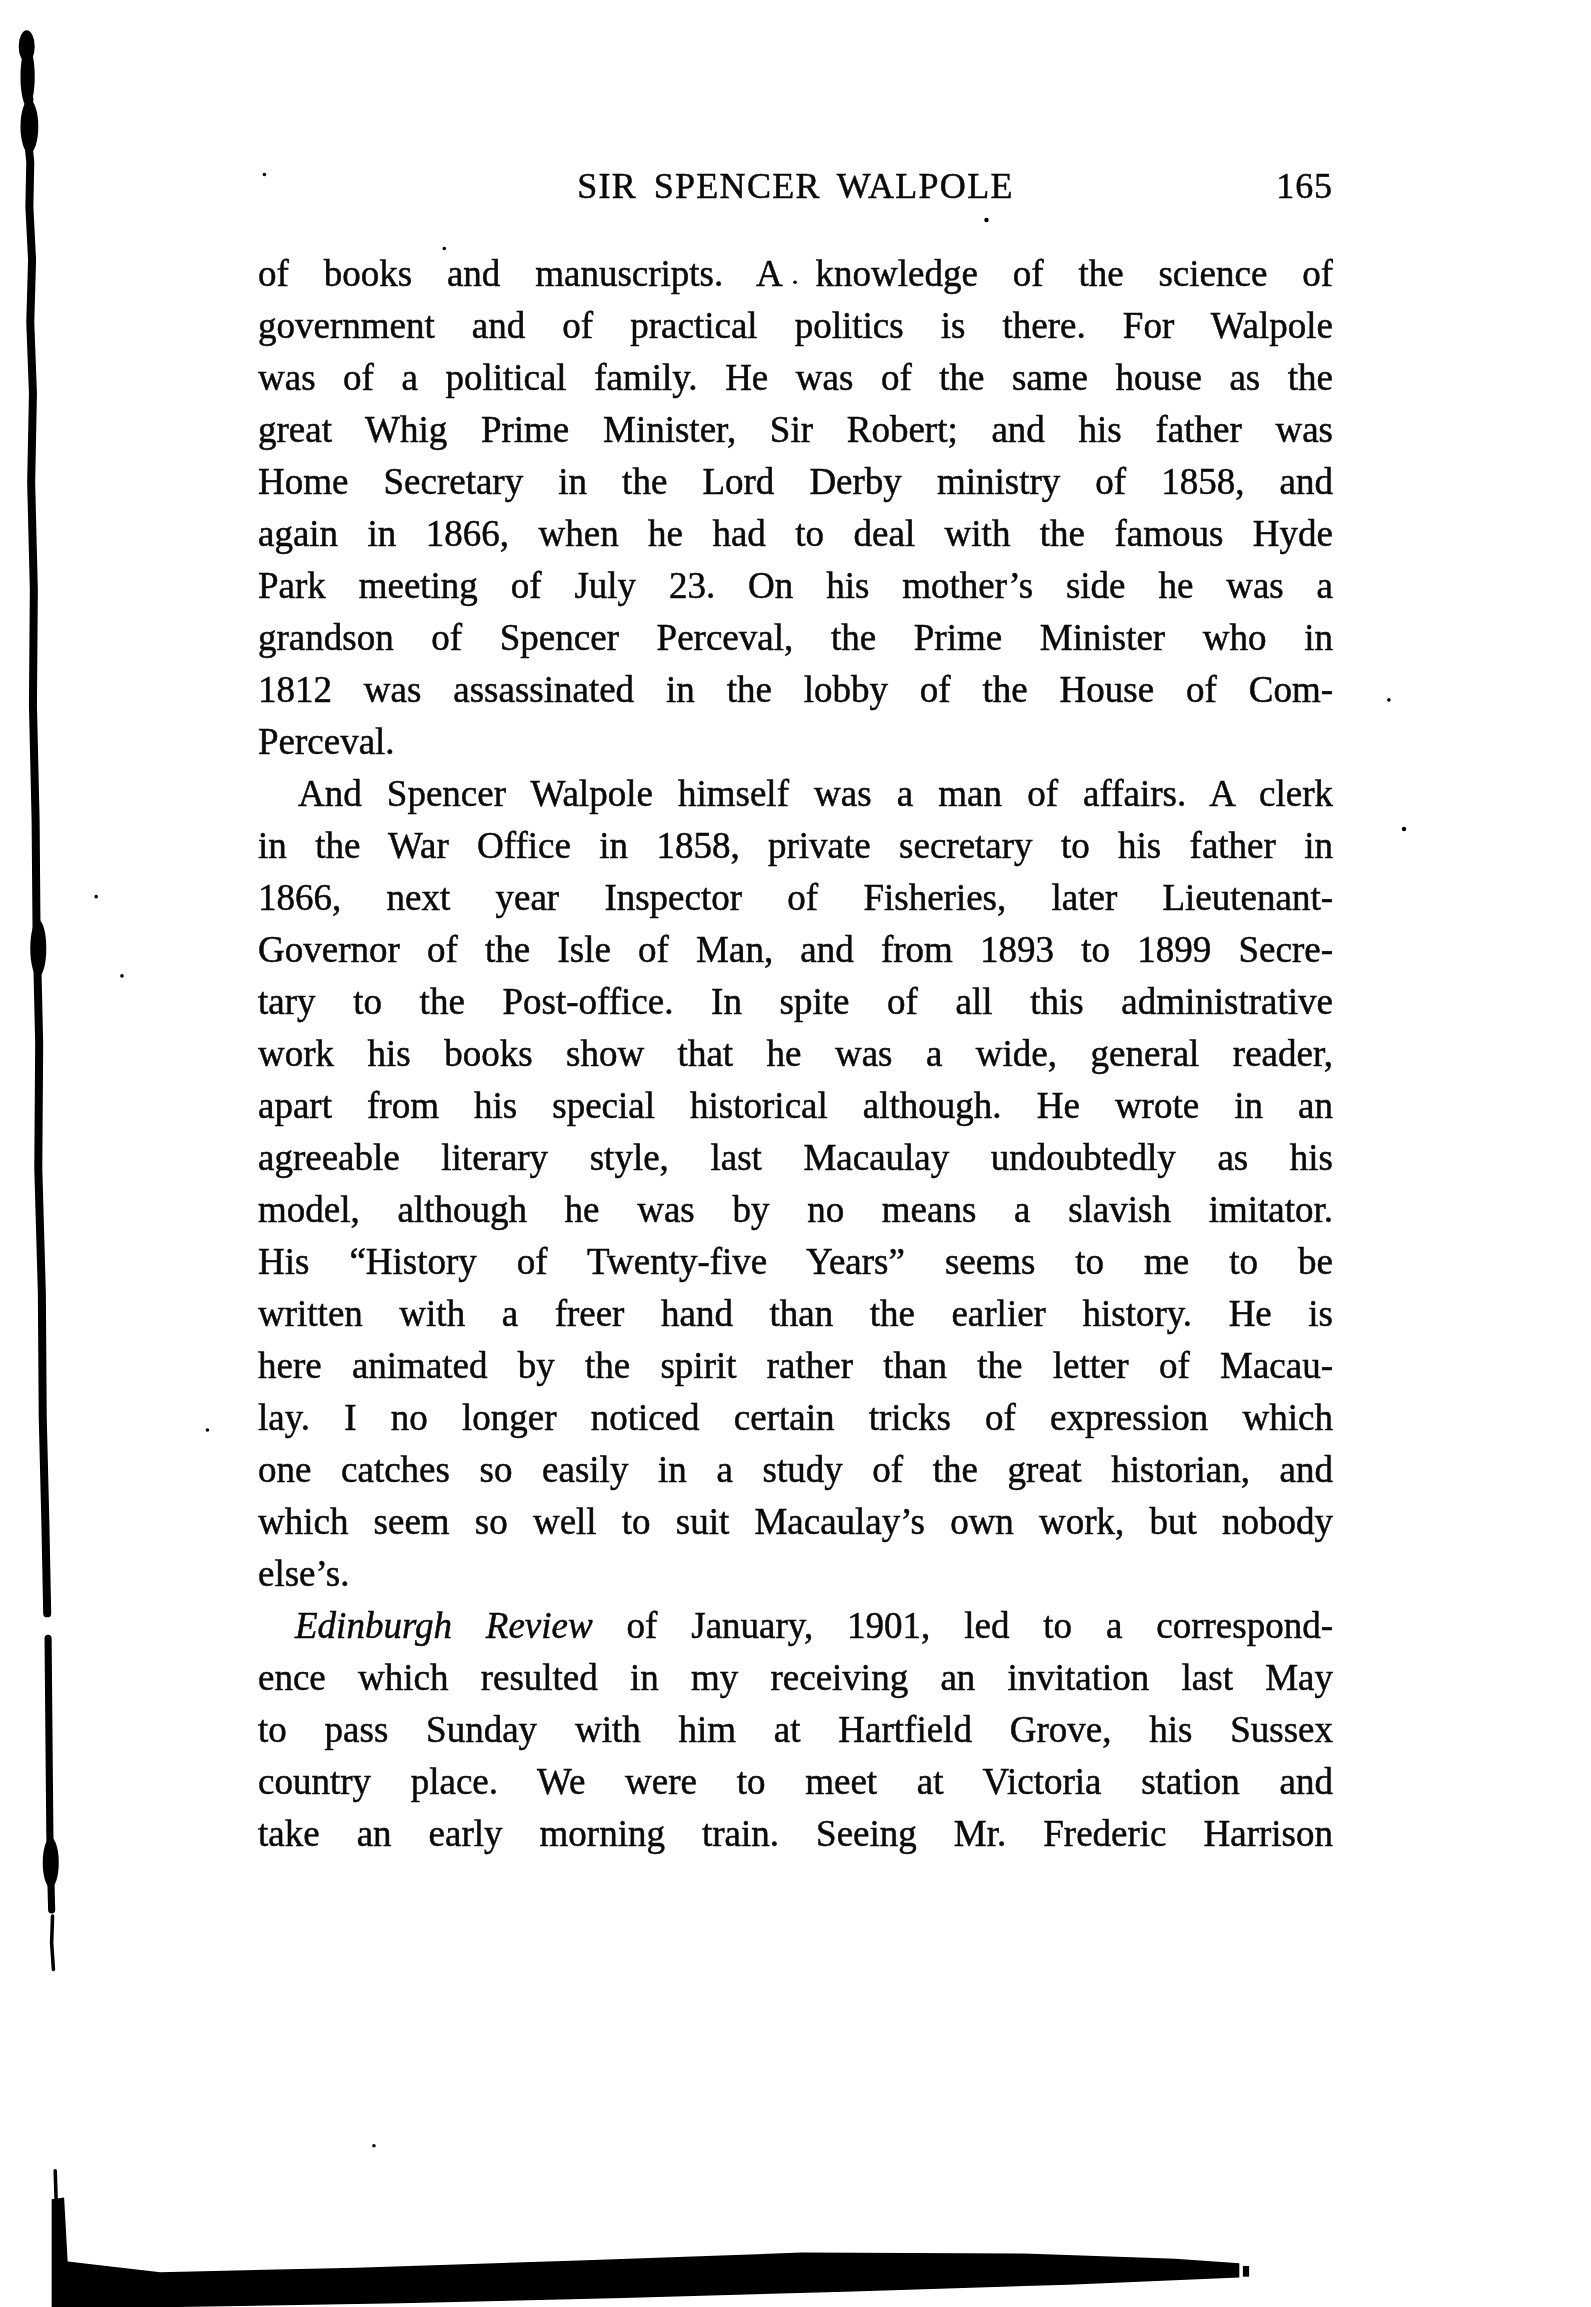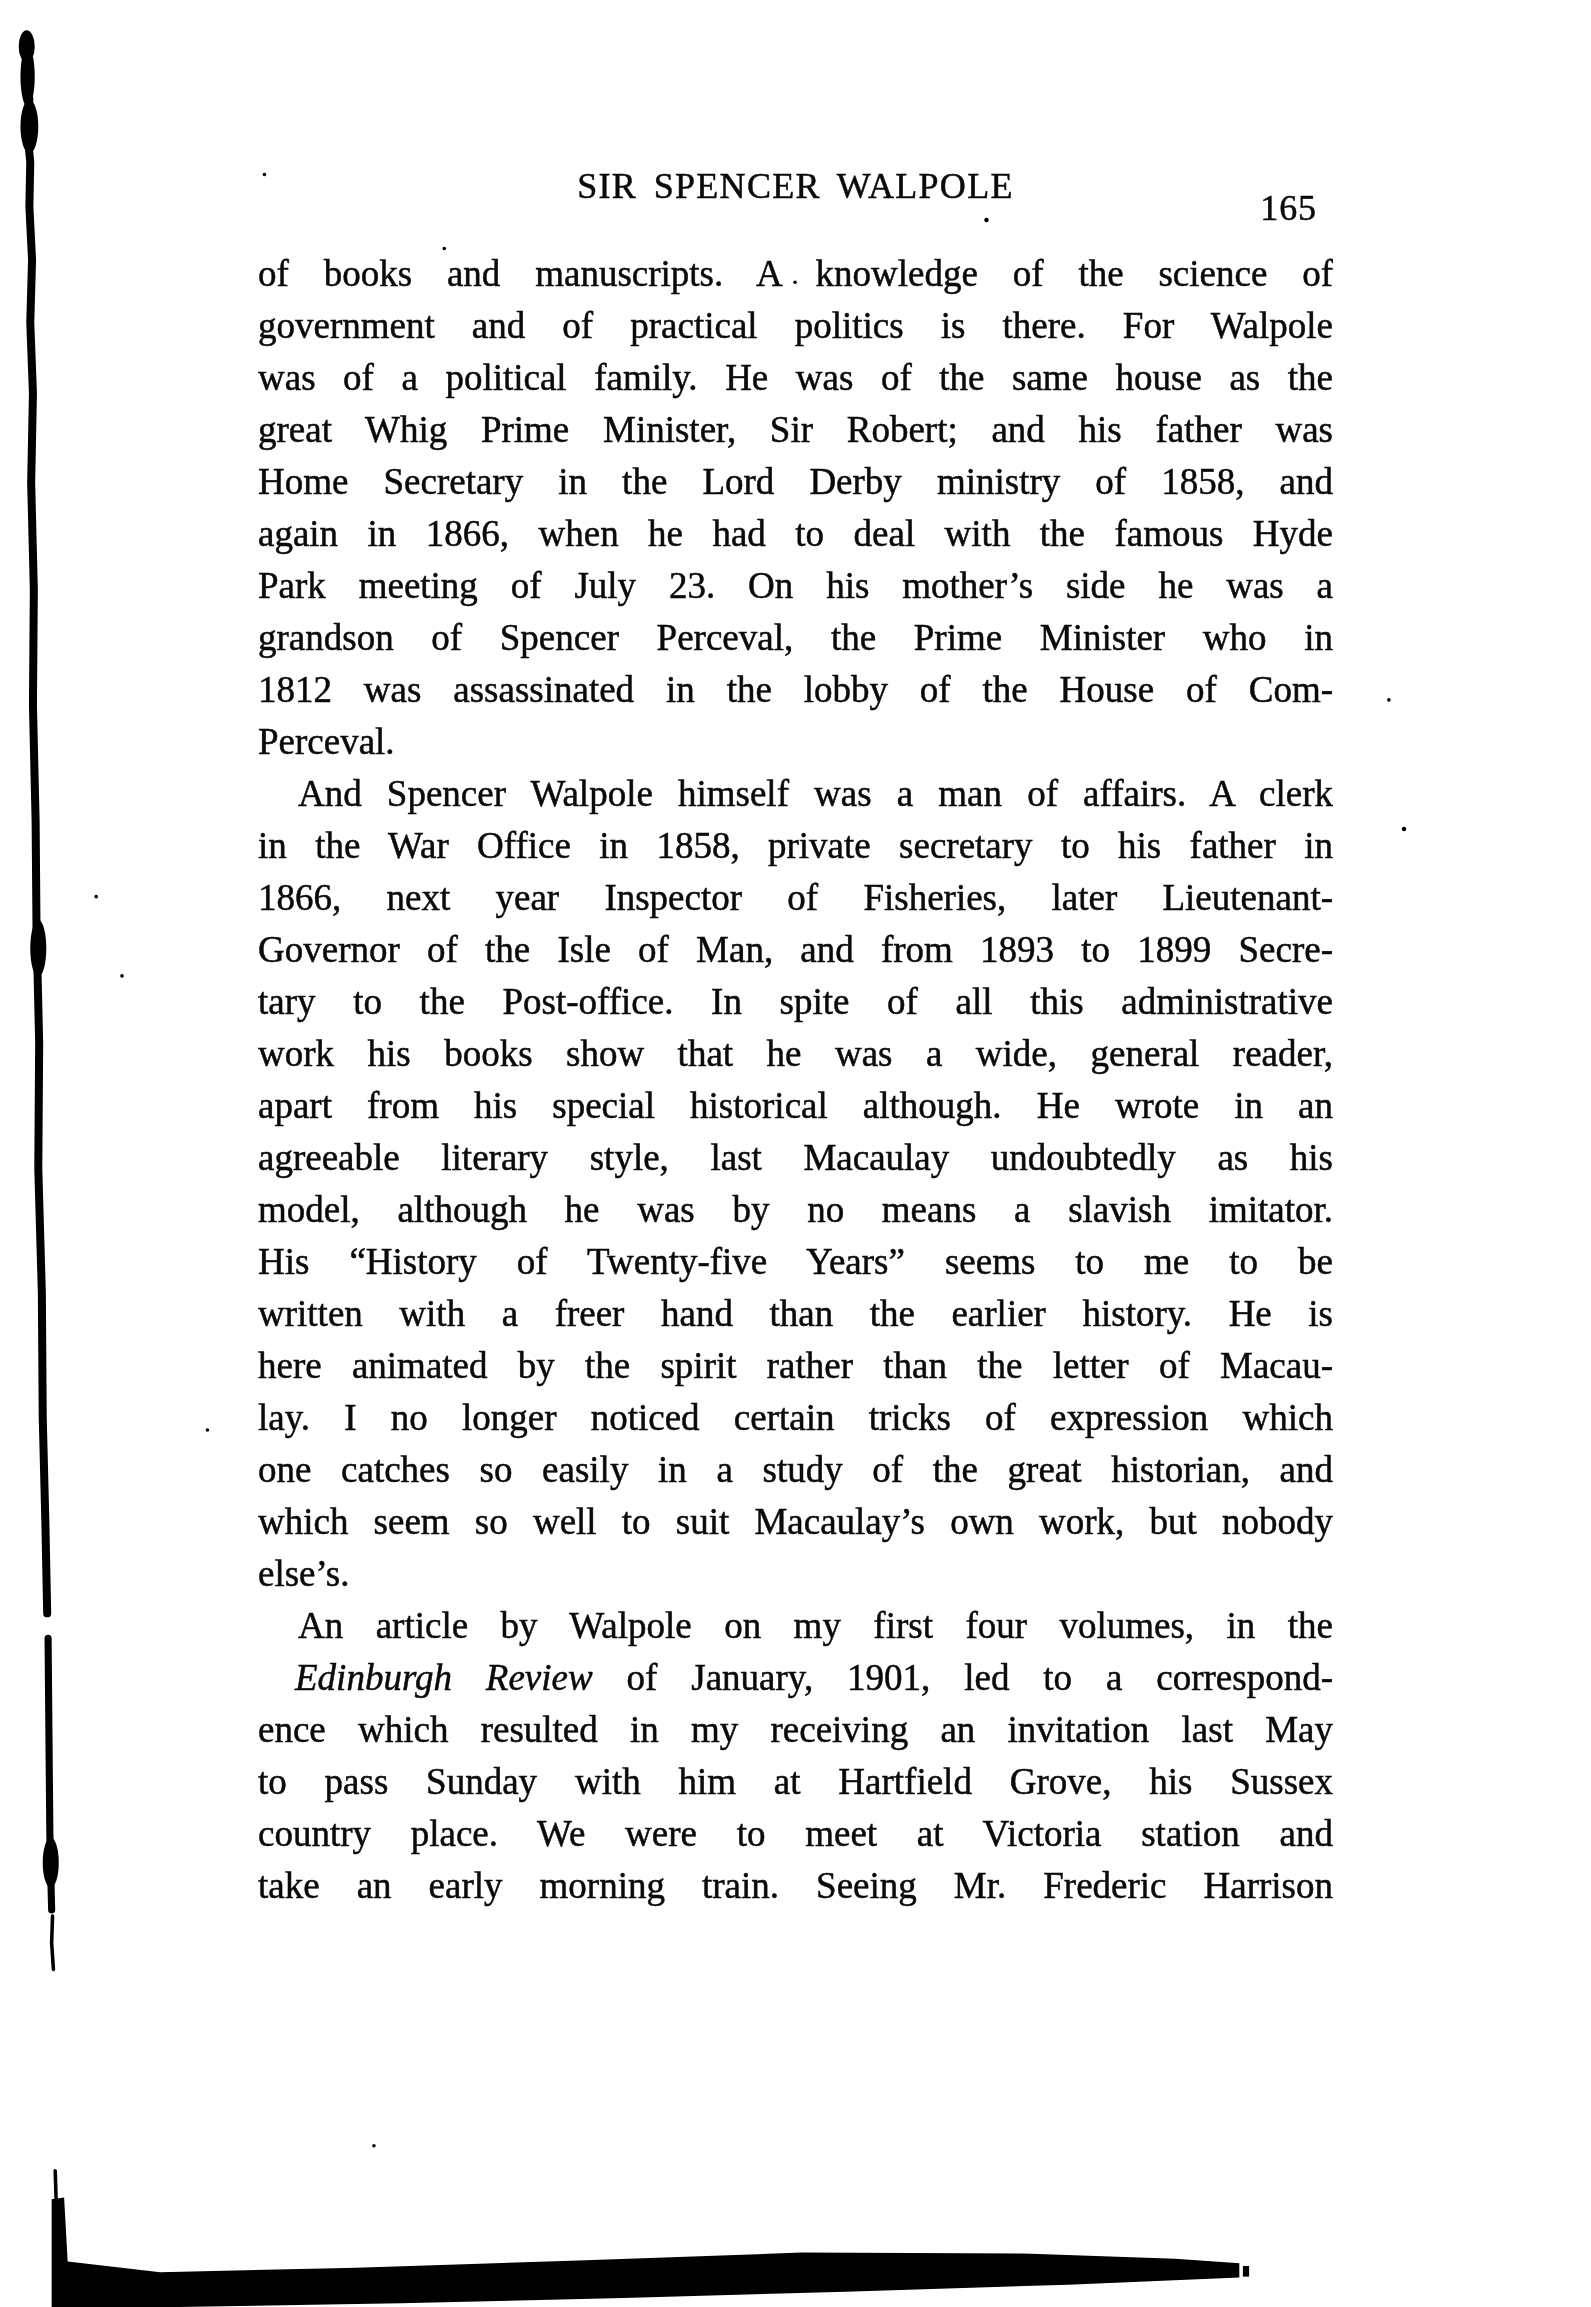--- a/index.html
+++ b/index.html
@@ -33,24 +33,23 @@
     height: 39px;
     font-size: 36px;
     line-height: 36px;
     text-align: center;
     letter-spacing: 1.3px;
     word-spacing: 6.2px;
     -webkit-text-stroke: 0.5px #0a0a0a;
   }
   .pagenum {
     position: absolute;
-    right: 16px;
+    right: 0;
     top: 0;
     letter-spacing: 0.9px;
-    margin-top: 22px;
   }
   .body-text {
     position: absolute;
     top: 248px;
     left: 258px;
     width: 1075px;
     font-size: 37px;
     line-height: 52px;
     -webkit-text-stroke: 0.5px #0a0a0a;
   }
@@ -131,21 +130,20 @@
       <div class="line">apart from his special historical although.  He wrote in an</div>
       <div class="line">agreeable literary style, last Macaulay undoubtedly as his</div>
       <div class="line">model, although he was by no means a slavish imitator.</div>
       <div class="line">His “History of Twenty-five Years” seems to me to be</div>
       <div class="line">written with a freer hand than the earlier history.  He is</div>
       <div class="line">here animated by the spirit rather than the letter of Macau-</div>
       <div class="line">lay.  I no longer noticed certain tricks of expression which</div>
       <div class="line">one catches so easily in a study of the great historian, and</div>
       <div class="line">which seem so well to suit Macaulay’s own work, but nobody</div>
       <div class="line no-justify">else’s.</div>
-      <div class="line indent">An article by Walpole on my first four volumes, in the</div>
       <div class="line"><span class="it">Edinburgh Review</span><span> of January, 1901, led to a correspond-</span></div>
       <div class="line">ence which resulted in my receiving an invitation last May</div>
       <div class="line">to pass Sunday with him at Hartfield Grove, his Sussex</div>
       <div class="line">country place.  We were to meet at Victoria station and</div>
       <div class="line">take an early morning train.  Seeing Mr. Frederic Harrison</div>
     </div>
 
 </div>
 
 

